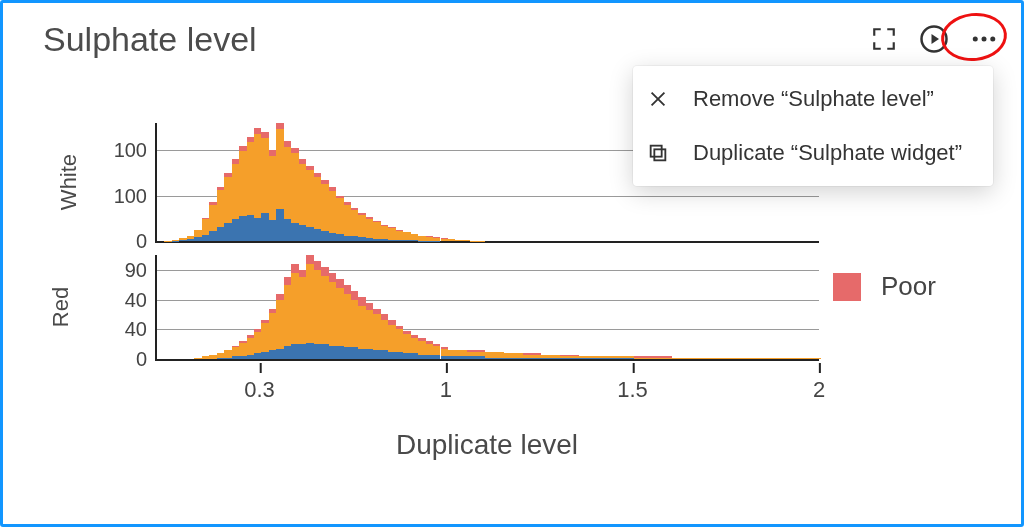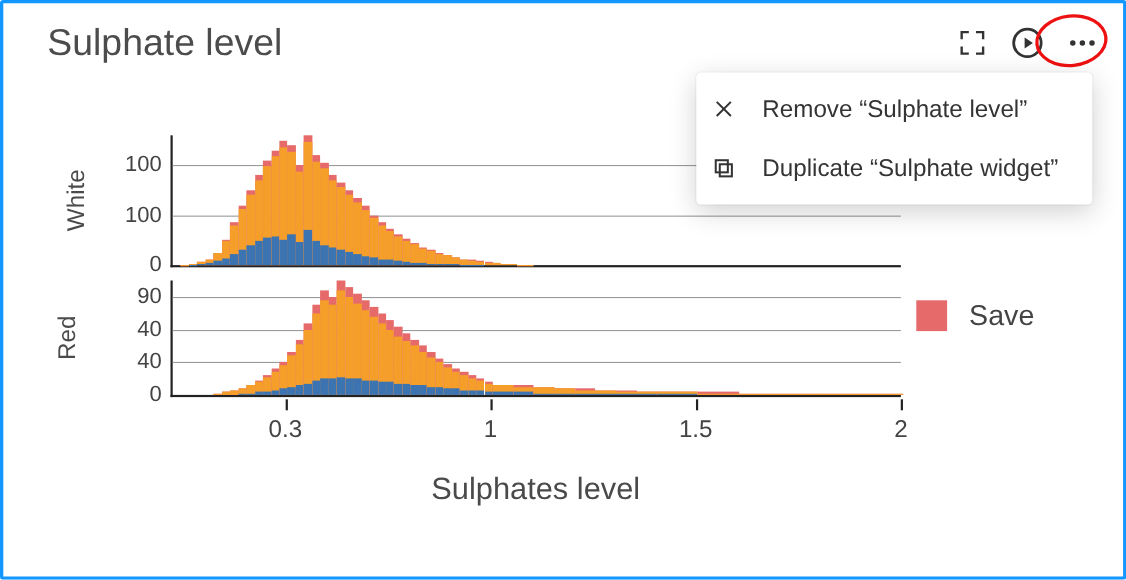--- a/index.html
+++ b/index.html
@@ -251,21 +251,21 @@
           <rect x="8" y="8" width="12" height="12"></rect>
             <rect x="4" y="4" width="12" height="12"></rect>
         </svg>
       </span>
       <span>Duplicate “Sulphate widget”</span>
     </div>
   </div>
 
   <div class="legend">
     <div class="legend-swatch"></div>
-    <div class="legend-label">Save</div>
+    <div class="legend-label">Poor</div>
   </div>
 
   <div class="charts">
 
     <div id="facets">
         <div class="facet" style="height: 118px;">
           <div class="facet-label">White</div>
           <div class="yticks">
             <span style="top: 118px;">0</span>
             <span style="top: 72.6154px;">100</span>
@@ -749,21 +749,21 @@
               <div class="col" style="position: absolute; left: 656.539px; width: 7.46067px; height: 100%;">
                 <div class="layer c-poor" style="height: 1.48571px;"></div>
                 <div class="layer c-mid" style="height: 1.48571px;"></div>
                 <div class="layer c-good" style="height: 0px;"></div>
               </div>
             </div>
           </div>
         </div>
       </div>
     <div class="xaxis" id="xaxis">
-      <div class="xaxis-label">Sulphates level</div>
+      <div class="xaxis-label">Duplicate level</div>
     <div class="tick" style="left: 104.449px;">
           <span>0.3</span>
         </div>
         <div class="tick" style="left: 290.966px;">
           <span>1</span>
         </div>
         <div class="tick" style="left: 477.483px;">
           <span>1.5</span>
         </div>
         <div class="tick" style="left: 664px;">

